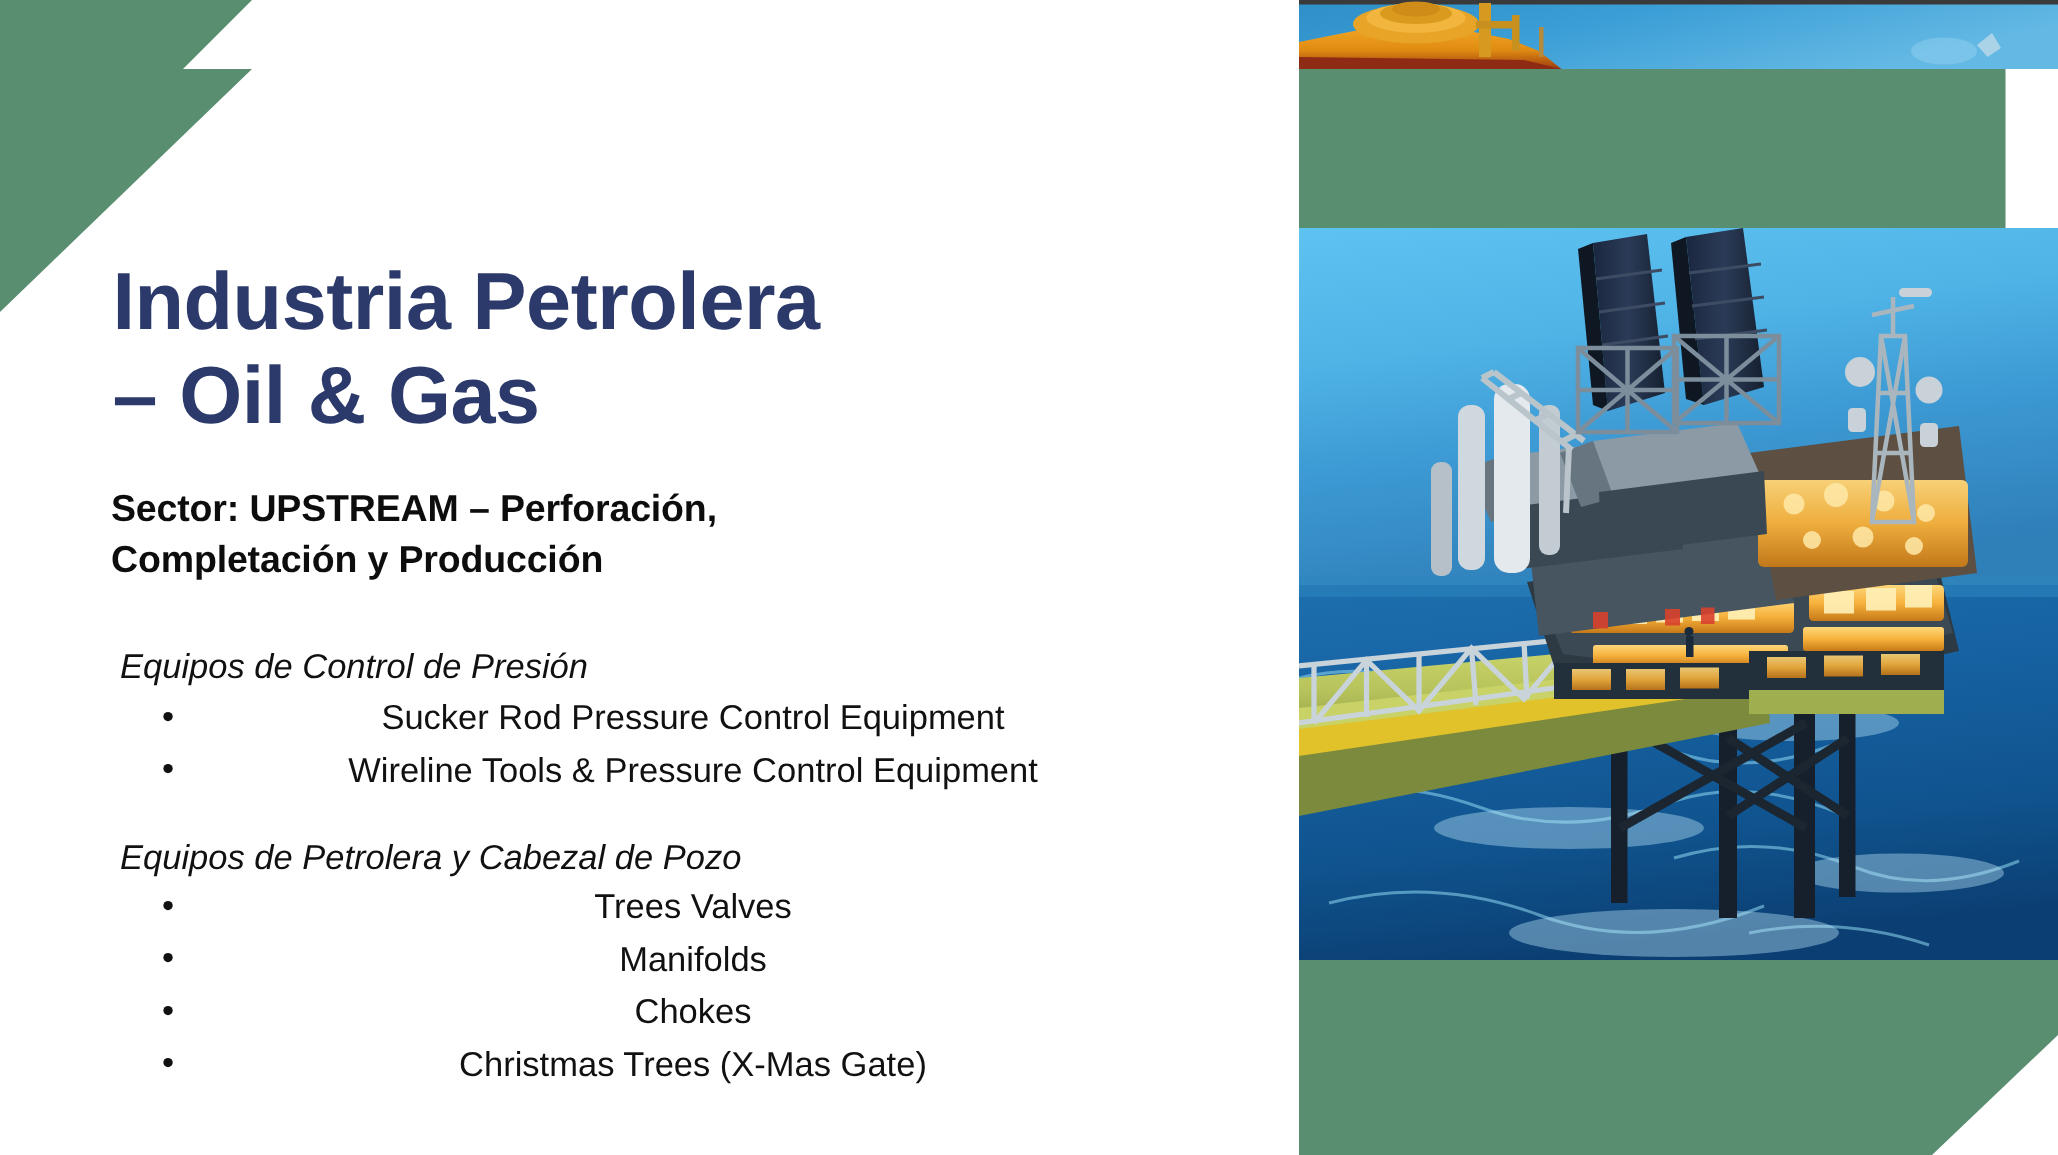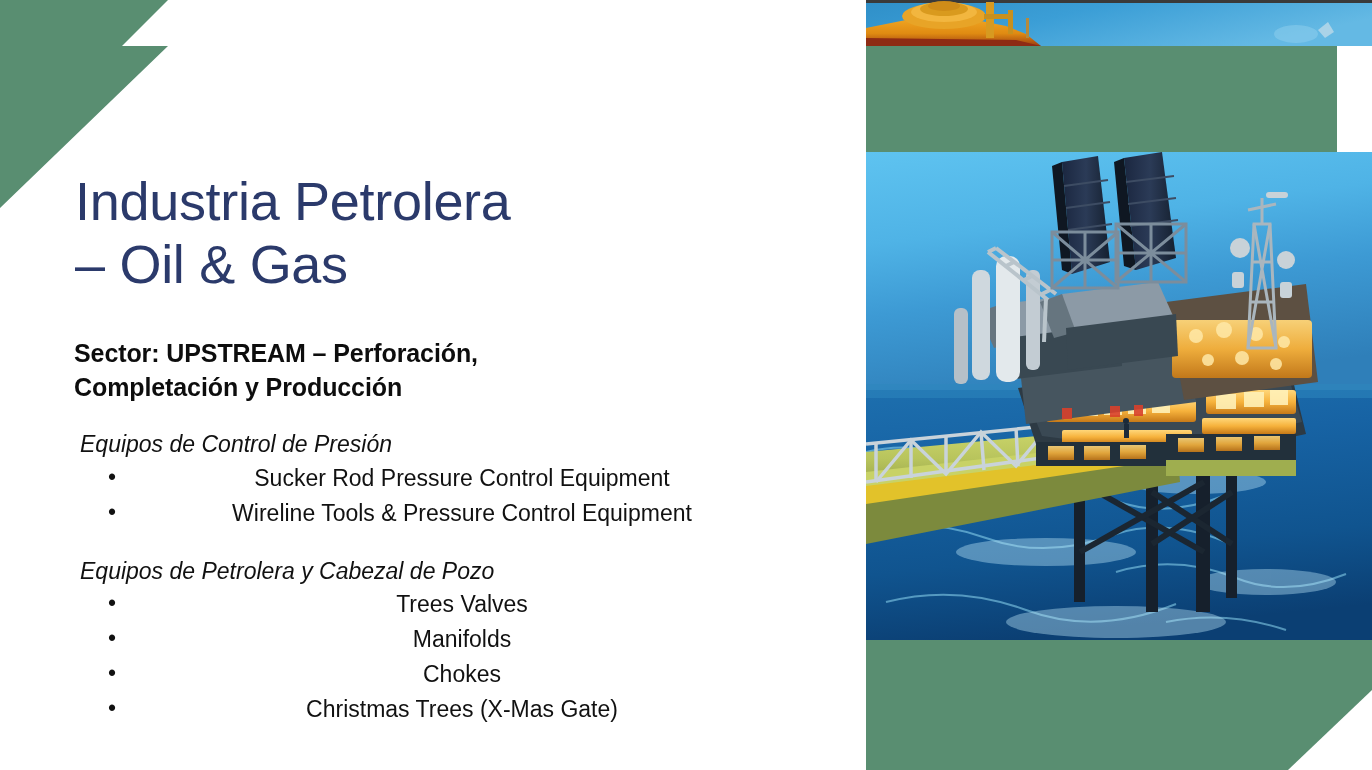--- a/index.html
+++ b/index.html
@@ -21,27 +21,27 @@
 
   
   #rig-photo{position:absolute;left:866px;top:152px;width:506px;height:493px;overflow:hidden;}
   #rig-photo svg{display:block;width:506px;height:493px;}
 
   
   .text-col{position:absolute;left:0;top:0;width:840px;height:770px;}
 
   #page-title{
     position:absolute;left:75px;top:134px;width:740px;
-    font-size:54px;line-height:1.16;font-weight:400;
+    font-size:54px;line-height:1.16;font-weight:700;
     color:#2b3a6b;letter-spacing:-0.3px;
     white-space:pre-line;
   }
 
   #subtitle{
-    position:absolute;left:74px;top:315px;width:600px;
+    position:absolute;left:74px;top:301px;width:600px;
     font-size:25px;line-height:1.38;font-weight:700;
     color:#0d0d0d;white-space:pre-line;letter-spacing:-0.1px;
   }
 
   #body-content{position:absolute;left:74px;top:428px;width:720px;color:#111;}
   .group{margin-bottom:24px;}
   .group:last-child{margin-bottom:0;}
   .group-head{
     font-size:23px;line-height:1.42;color:#111;
     padding-left:6px;

